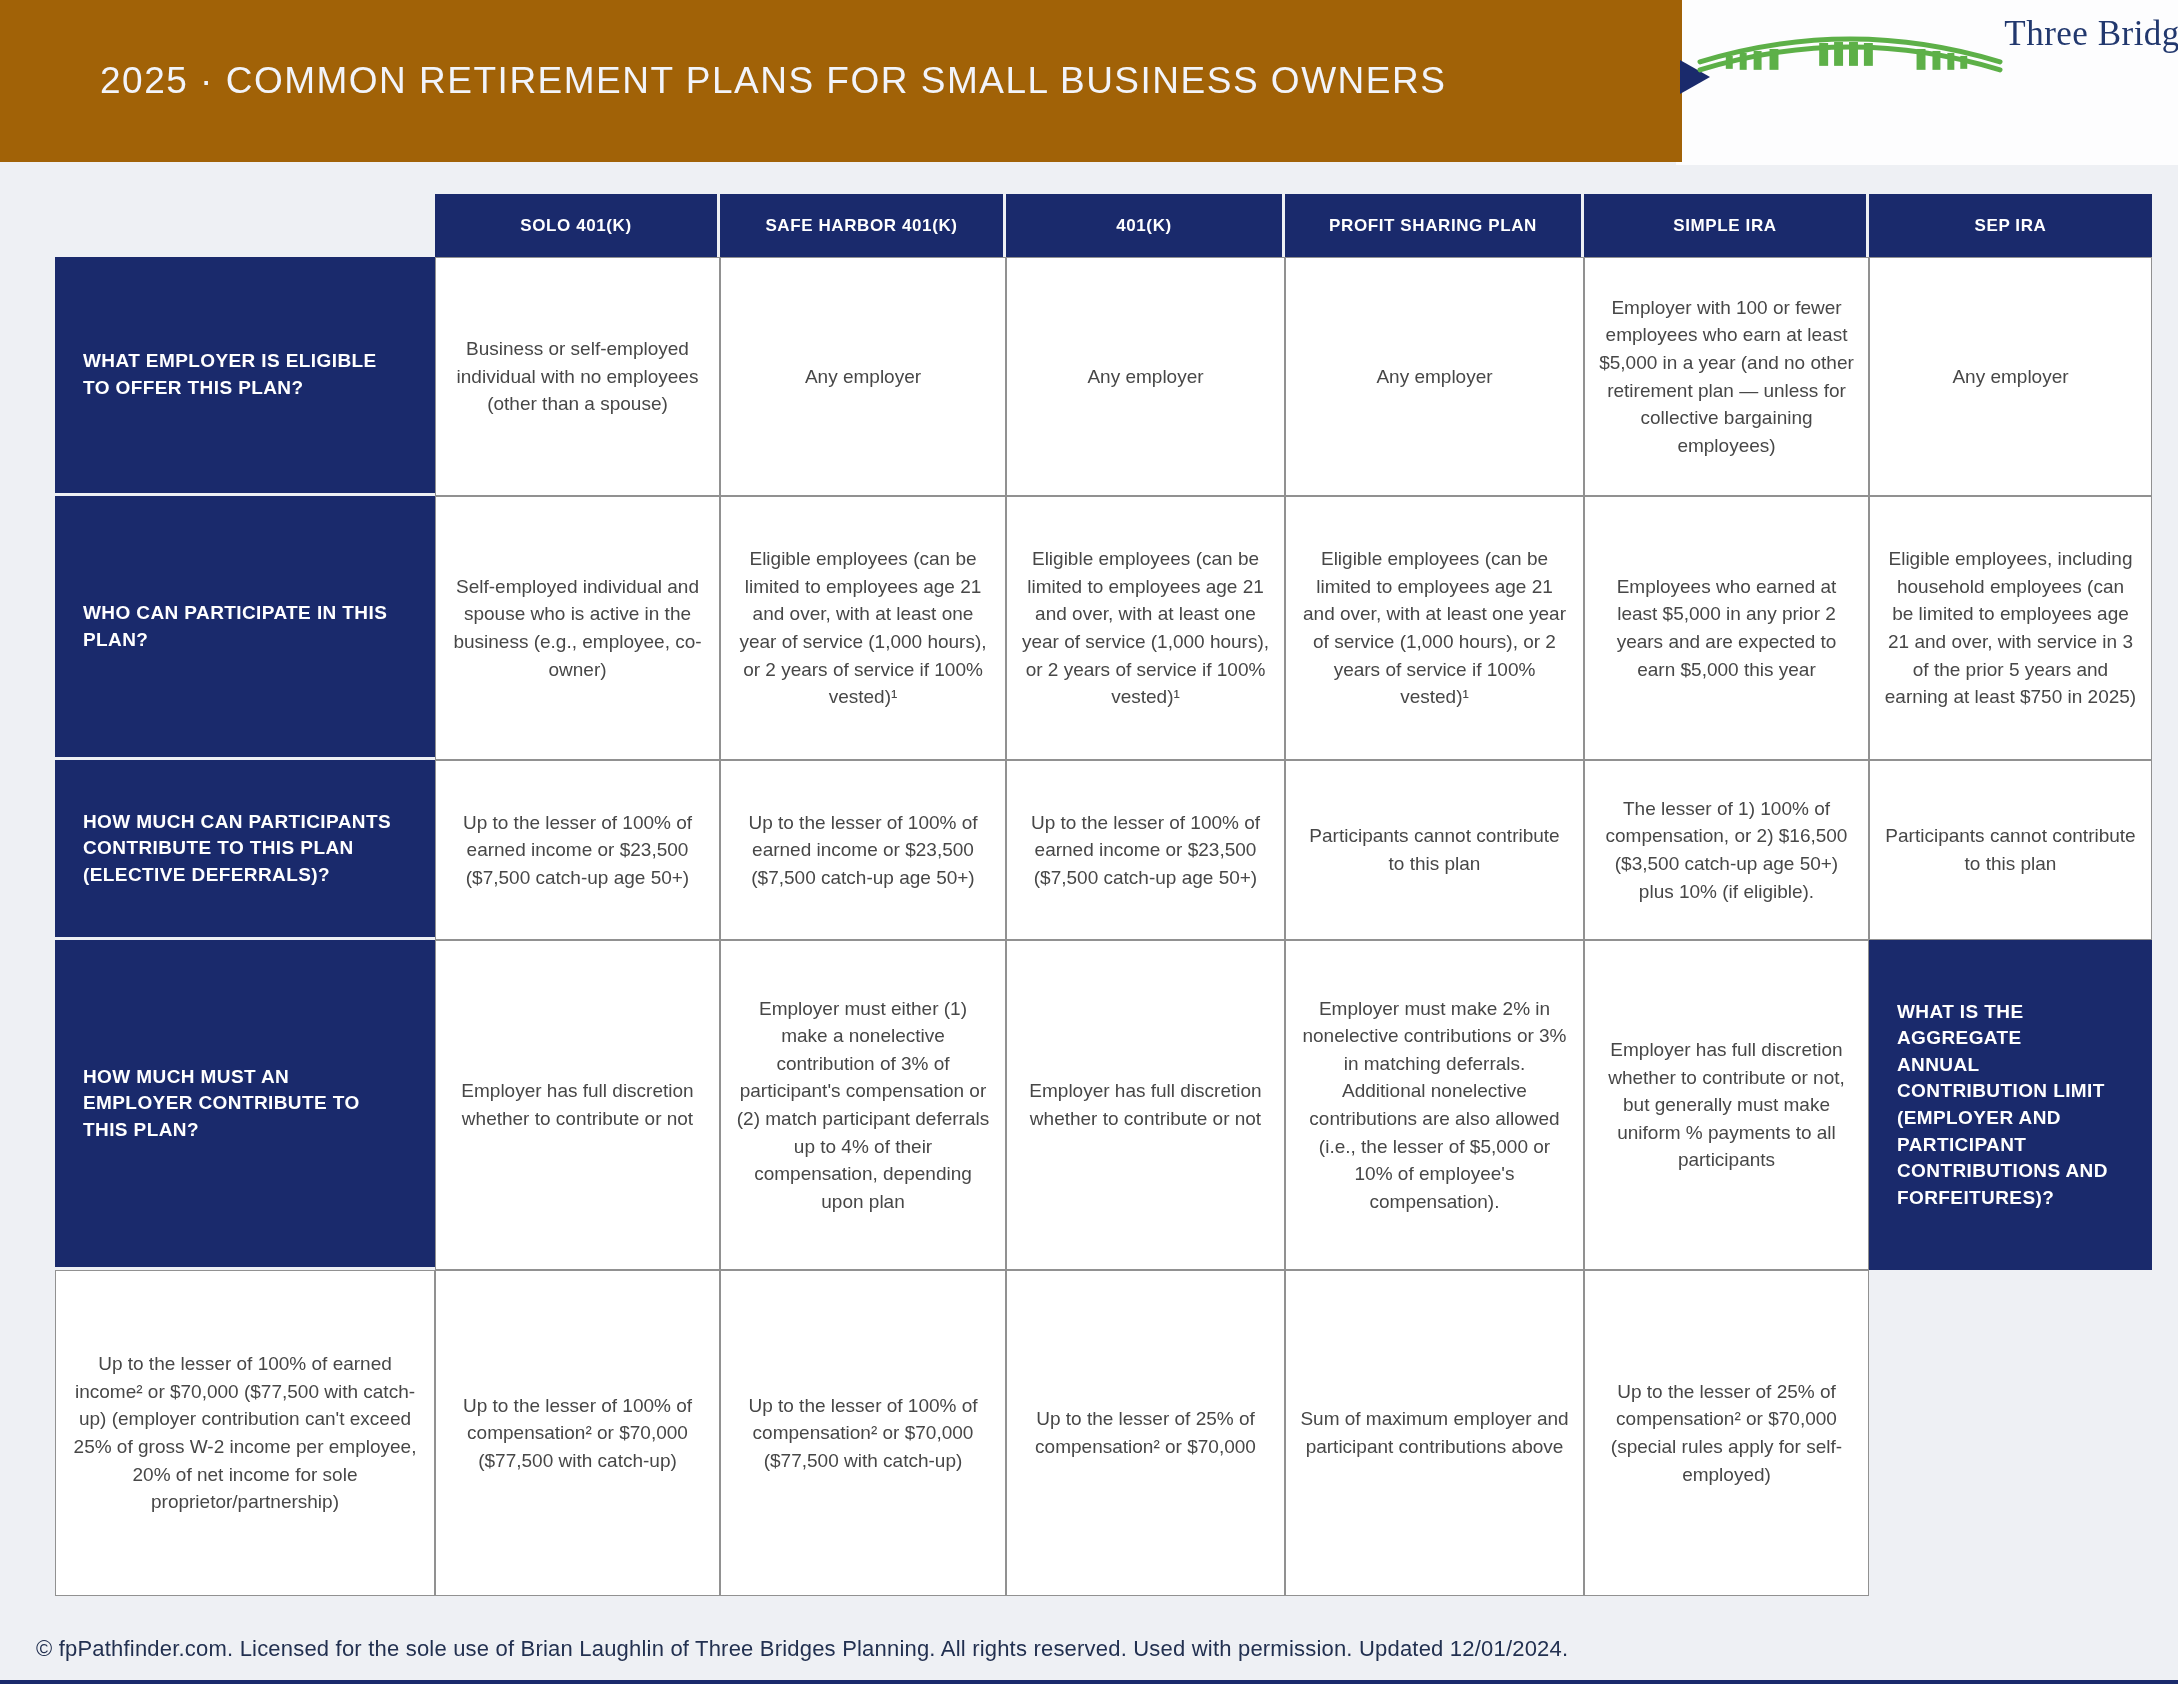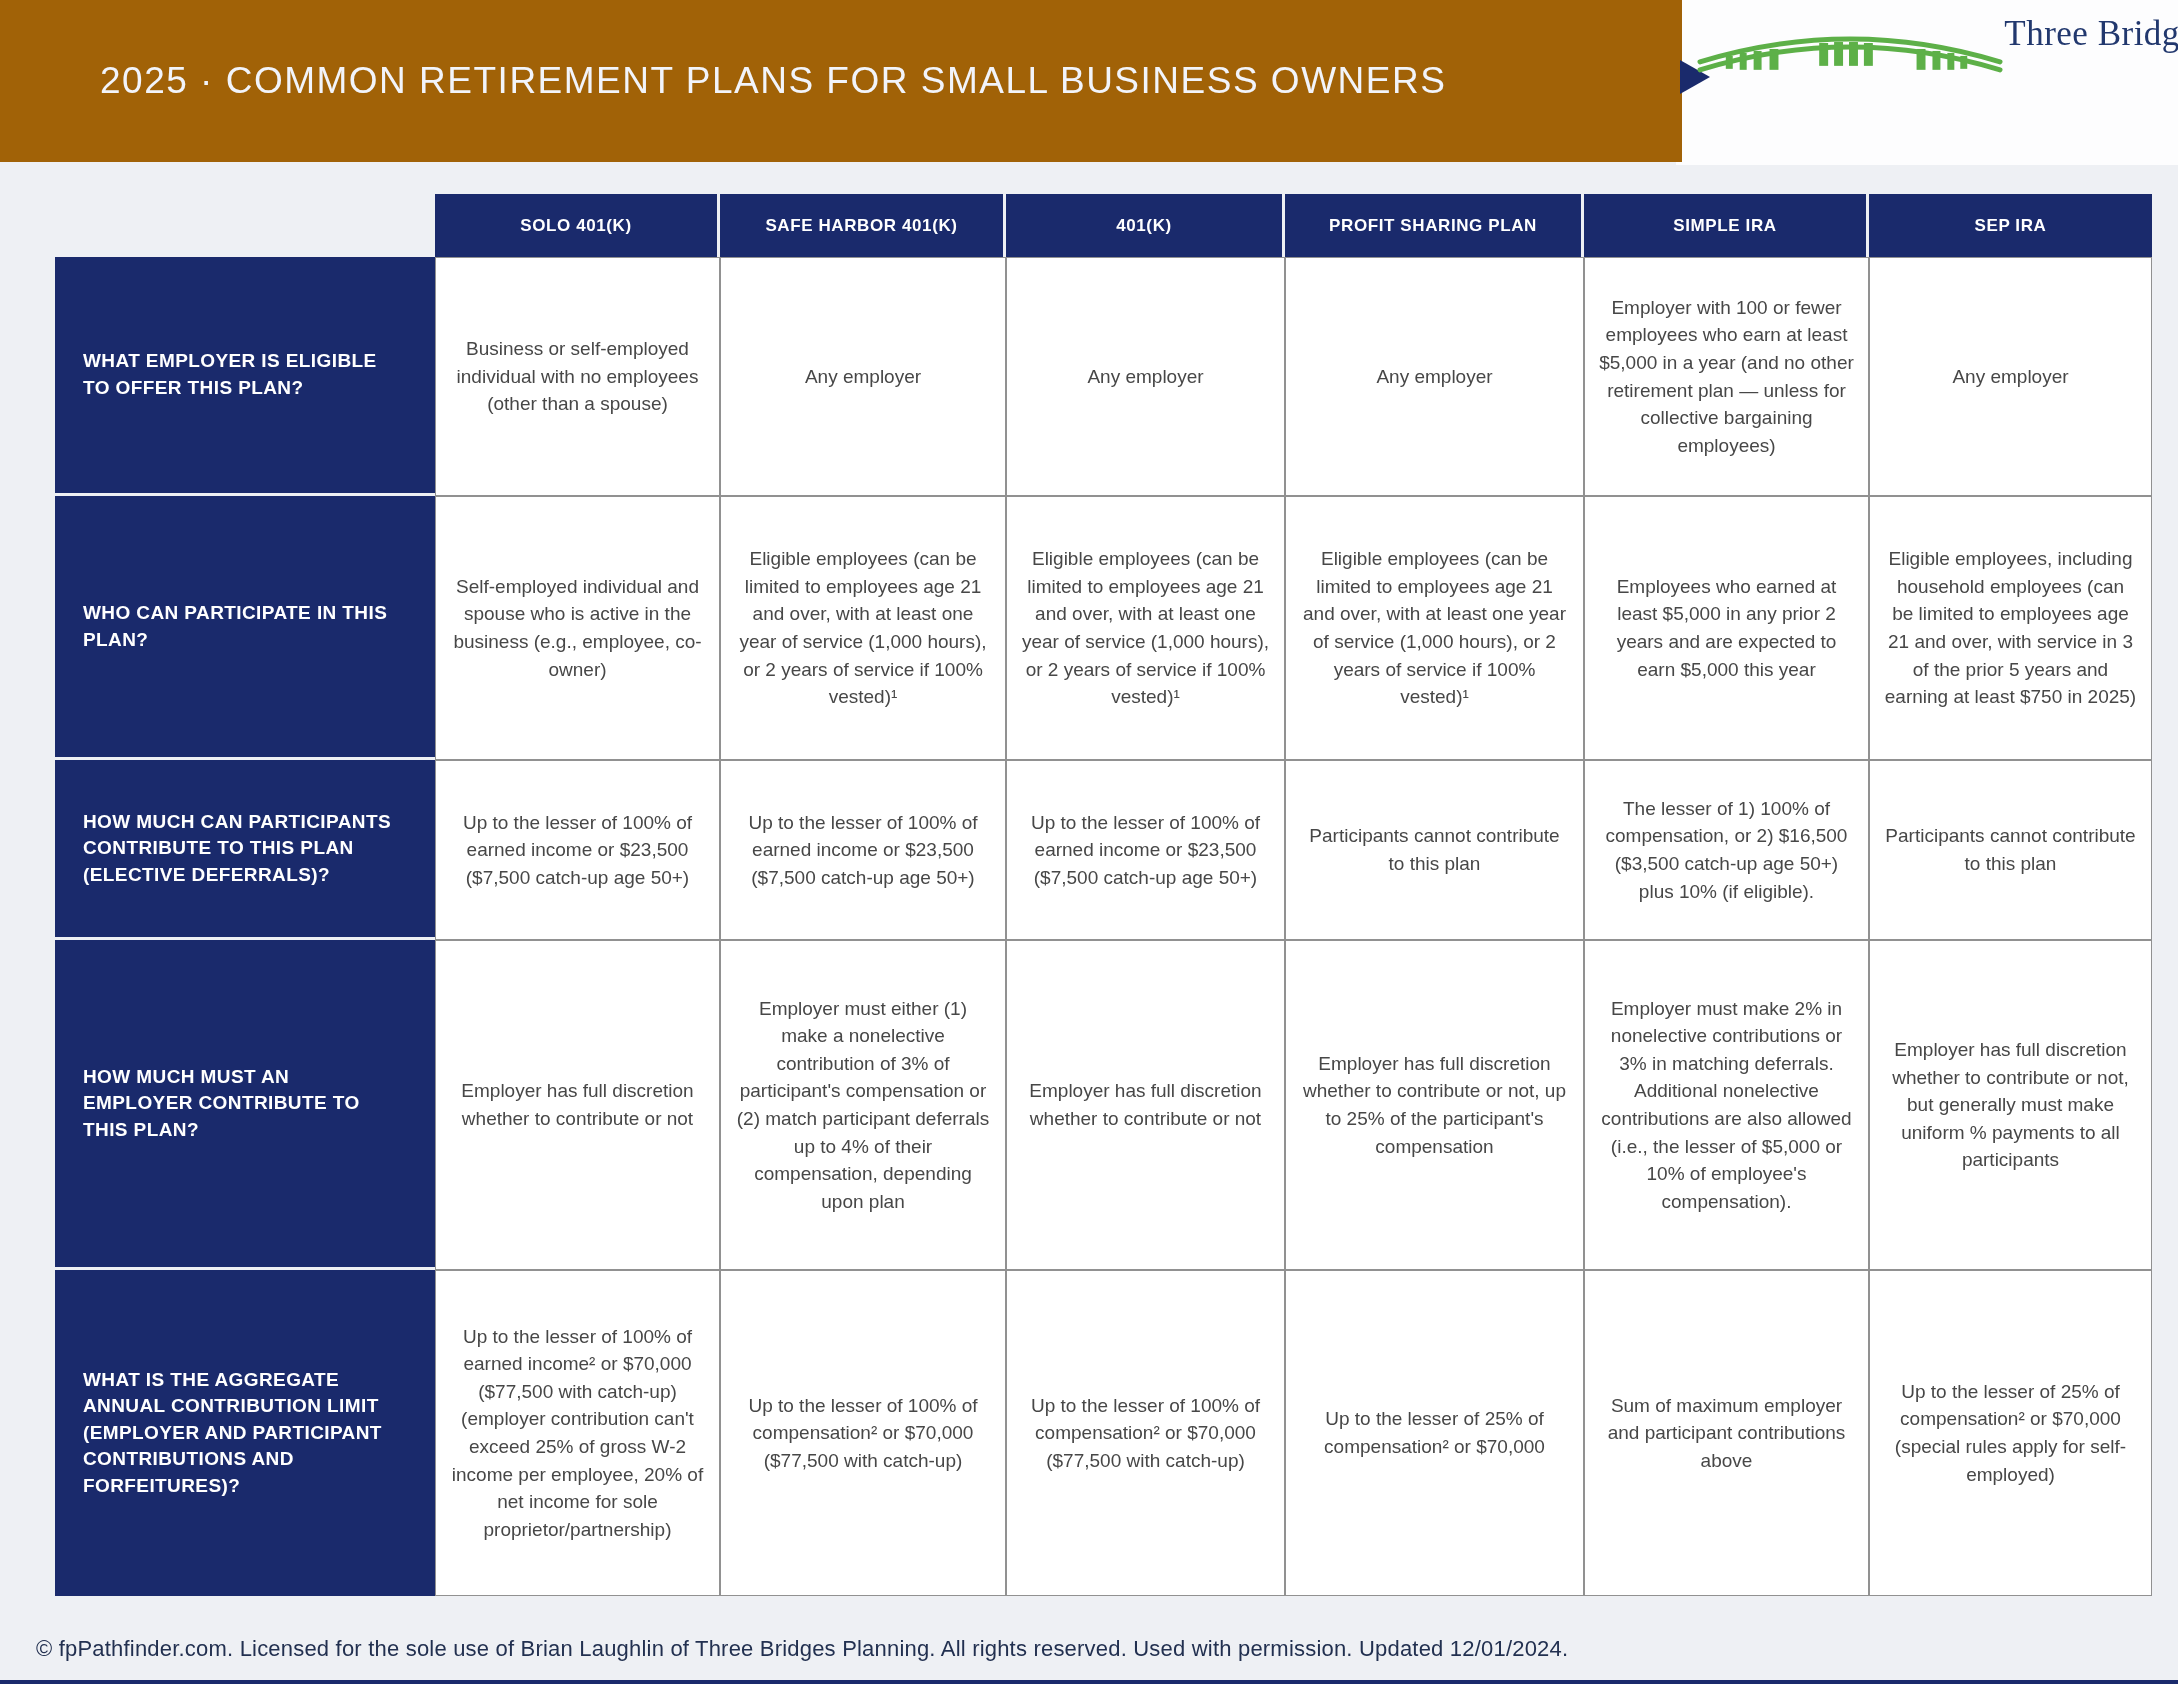--- a/index.html
+++ b/index.html
@@ -156,21 +156,20 @@
   <div class="cell">Up to the lesser of 100% of earned income or $23,500 ($7,500 catch-up age 50+)</div>
   <div class="cell">Up to the lesser of 100% of earned income or $23,500 ($7,500 catch-up age 50+)</div>
   <div class="cell">Participants cannot contribute to this plan</div>
   <div class="cell">The lesser of 1) 100% of compensation, or 2) $16,500 ($3,500 catch-up age 50+) plus 10% (if eligible).</div>
   <div class="cell">Participants cannot contribute to this plan</div>
 
   <div class="row-head">HOW MUCH MUST AN EMPLOYER CONTRIBUTE TO THIS PLAN?</div>
   <div class="cell">Employer has full discretion whether to contribute or not</div>
   <div class="cell">Employer must either (1) make a nonelective contribution of 3% of participant's compensation or (2) match participant deferrals up to 4% of their compensation, depending upon plan</div>
   <div class="cell">Employer has full discretion whether to contribute or not</div>
-  <div class="cell">Employer has full discretion whether to contribute or not, up to 25% of the participant's compensation</div>
   <div class="cell">Employer must make 2% in nonelective contributions or 3% in matching deferrals. Additional nonelective contributions are also allowed (i.e., the lesser of $5,000 or 10% of employee's compensation).</div>
   <div class="cell">Employer has full discretion whether to contribute or not, but generally must make uniform % payments to all participants</div>
 
   <div class="row-head last">WHAT IS THE AGGREGATE ANNUAL CONTRIBUTION LIMIT (EMPLOYER AND PARTICIPANT CONTRIBUTIONS AND FORFEITURES)?</div>
   <div class="cell">Up to the lesser of 100% of earned income² or $70,000 ($77,500 with catch-up) (employer contribution can't exceed 25% of gross W-2 income per employee, 20% of net income for sole proprietor/partnership)</div>
   <div class="cell">Up to the lesser of 100% of compensation² or $70,000 ($77,500 with catch-up)</div>
   <div class="cell">Up to the lesser of 100% of compensation² or $70,000 ($77,500 with catch-up)</div>
   <div class="cell">Up to the lesser of 25% of compensation² or $70,000</div>
   <div class="cell">Sum of maximum employer and participant contributions above</div>
   <div class="cell">Up to the lesser of 25% of compensation² or $70,000 (special rules apply for self-employed)</div>

